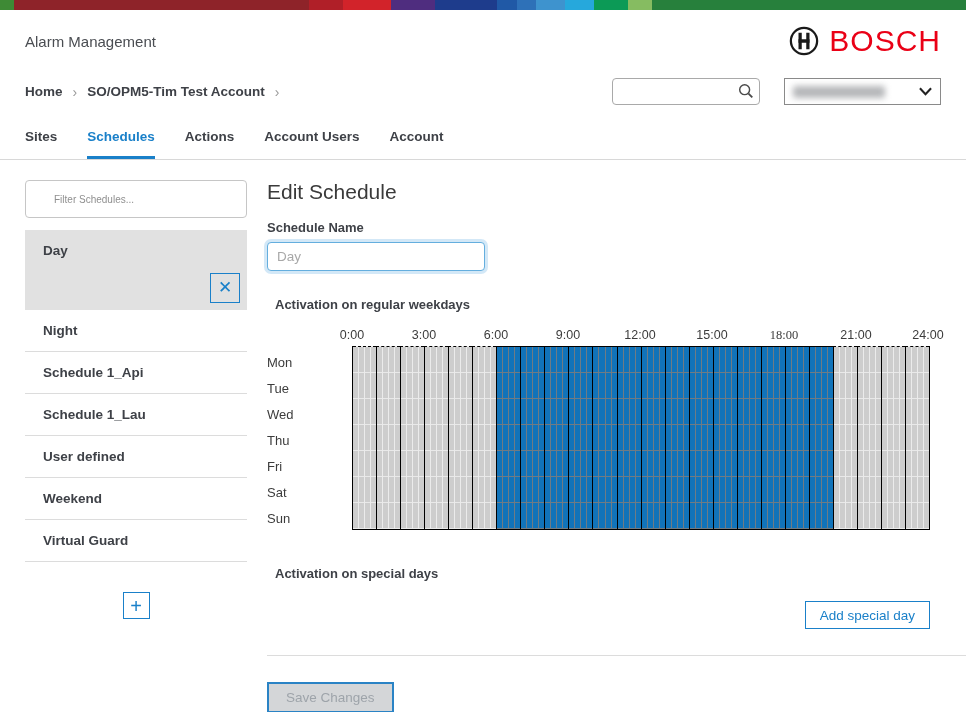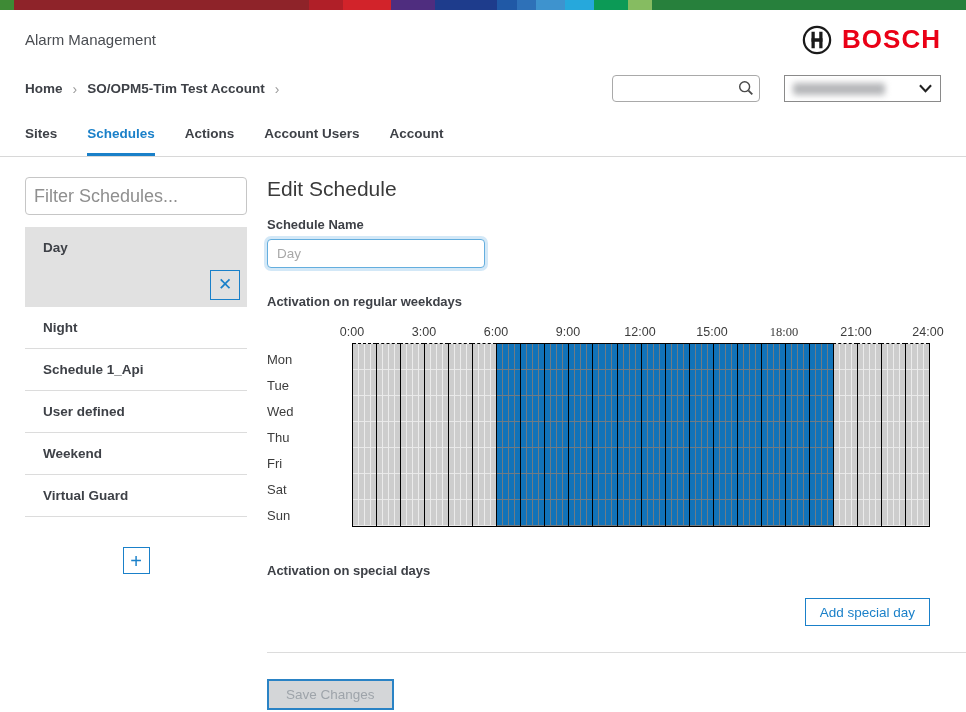--- a/index.html
+++ b/index.html
@@ -11,21 +11,21 @@
     background:linear-gradient(to right,
       #3e8a35 0 1.5%, #8e2329 1.5% 32%, #b01f28 32% 35.5%, #d2232a 35.5% 40.5%,
       #4f2d7f 40.5% 45%, #1e3c8c 45% 51.5%, #2059a6 51.5% 53.5%, #2e71b8 53.5% 55.5%,
       #3e93ce 55.5% 58.5%, #26a8dc 58.5% 61.5%, #0c9a56 61.5% 65%, #86bc61 65% 67.5%,
       #27803c 67.5% 100%); }
 
   header { display:flex; justify-content:space-between; align-items:center;
            padding:14px 25px 6px 25px; }
   .app-title { font-size:15px; color:#4a4d52; }
   .logo { display:flex; align-items:center; gap:10px; }
-  .logo-text { color:#ea0016; font-size:26px; font-weight:bold; letter-spacing:1px; }
+  .logo-text { color:#ea0016; font-size:30px; font-weight:normal; letter-spacing:1px; }
 
   .crumb-row { display:flex; justify-content:space-between; align-items:center;
                padding:14px 25px 6px 25px; }
   .breadcrumb { display:flex; align-items:center; gap:10px; }
   .crumb { font-size:13.5px; font-weight:bold; color:#3e4147; cursor:pointer; }
   .crumb-sep { color:#9a9a9a; font-size:14px; }
   .crumb-right { display:flex; align-items:center; gap:24px; }
   .search-box { position:relative; width:148px; }
   .search-box input { width:148px; height:27px; border:1px solid #a9a9a9; border-radius:4px;
                       padding:0 28px 0 8px; font-size:13px; outline:none; }
@@ -39,42 +39,42 @@
   .tabs { display:flex; gap:30px; padding:18px 25px 0 25px; border-bottom:1px solid #d8d8d8; }
   .tab { font-size:13.5px; font-weight:bold; color:#3e4147; padding-bottom:12px;
          border-bottom:3px solid transparent; cursor:pointer; }
   .tab.active { color:#1a80c9; border-bottom-color:#1a80c9; }
 
   .content { display:flex; padding:20px 0 0 25px; }
 
   
   .sidebar { width:222px; flex:none; }
   .filter-input { width:100%; height:38px; border:1px solid #c6c6c6; border-radius:4px;
-                  padding:0 8px; font-size:18px; outline:none; margin-bottom:12px; }
+                  padding:0 28px; font-size:10px; outline:none; margin-bottom:12px; }
   .filter-input::placeholder { color:#8f8f8f; }
   .sel-item { background:#e1e1e1; height:80px; padding:13px 18px; position:relative; cursor:pointer; }
   .sel-item .lbl { font-size:13.5px; font-weight:bold; }
   .x-btn { position:absolute; right:7px; bottom:7px; width:30px; height:30px;
            border:1px solid #1a80c9; background:transparent; color:#1a80c9;
            font-size:17px; line-height:28px; text-align:center; cursor:pointer; }
   .slist { list-style:none; }
   .slist li { padding:13px 18px; font-size:13.5px; font-weight:bold;
               border-bottom:1px solid #dcdcdc; cursor:pointer; }
   .add-wrap { text-align:center; padding:30px 0 0 0; }
   .add-btn { width:27px; height:27px; border:1px solid #1a80c9; background:#fff;
              color:#1a80c9; font-size:20px; line-height:22px; cursor:pointer; }
 
   
   main { flex:1; padding:0 0 0 20px; }
   .page-title { font-size:21px; font-weight:400; color:#3a3a3a; margin-bottom:16px; }
   .fld-label { font-size:13px; font-weight:bold; margin-bottom:7px; }
   .name-input { width:218px; height:29px; border:1px solid #64aede; border-radius:4px;
                 box-shadow:0 0 0 3px rgba(110,180,230,.30); padding:0 9px;
                 font-size:13.5px; color:#a8a8a8; outline:none; margin-bottom:26px; }
-  .sect-label { font-size:13px; font-weight:bold; margin-bottom:16px; }
+  .sect-label { font-size:13px; font-weight:bold; margin-bottom:16px;margin-left:8px; }
 
   
   .grid-area { margin-bottom:34px; }
   .time-labels { position:relative; height:18px; margin-left:85px; width:578px;
                  font-size:12.5px; color:#3c3c3c; }
   .time-labels span { position:absolute; transform:translateX(-50%); top:0; }
   .grid-flex { display:flex; }
   .day-col { width:85px; flex:none; padding-top:4px; }
   .day-label { height:26px; line-height:26px; font-size:13px; color:#3c3c3c; }
   .sgrid { display:flex; width:578px; height:184px; border:1px solid #000; border-top:none;
@@ -149,20 +149,21 @@
     <input class="filter-input" type="text" placeholder="Filter Schedules..." style="">
     <div class="sel-item">
       <div class="lbl">Day</div>
       <button class="x-btn">
         <span>✕</span>
       </button>
     </div>
     <ul class="slist">
         <li>Night</li>
         <li>Schedule 1_Api</li>
+        <li>Schedule 1_Lau</li>
         <li>User defined</li>
         <li>Weekend</li>
         <li>Virtual Guard</li>
       </ul>
     <div class="add-wrap">
       <button class="add-btn">
         <span>+</span>
       </button>
     </div>
   </aside>

